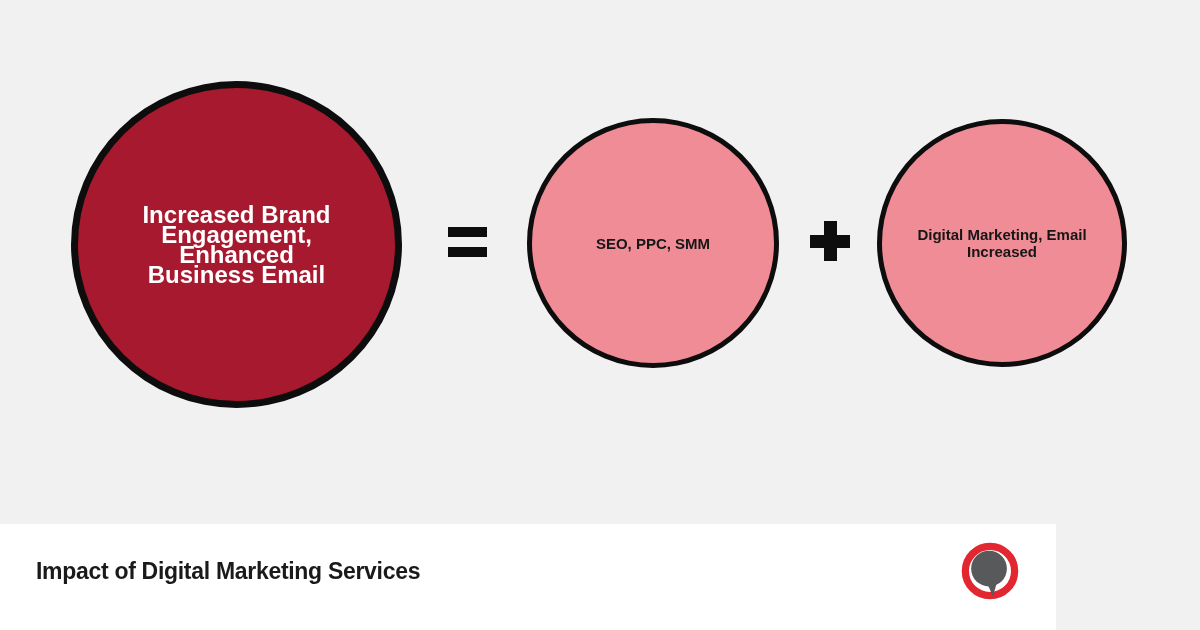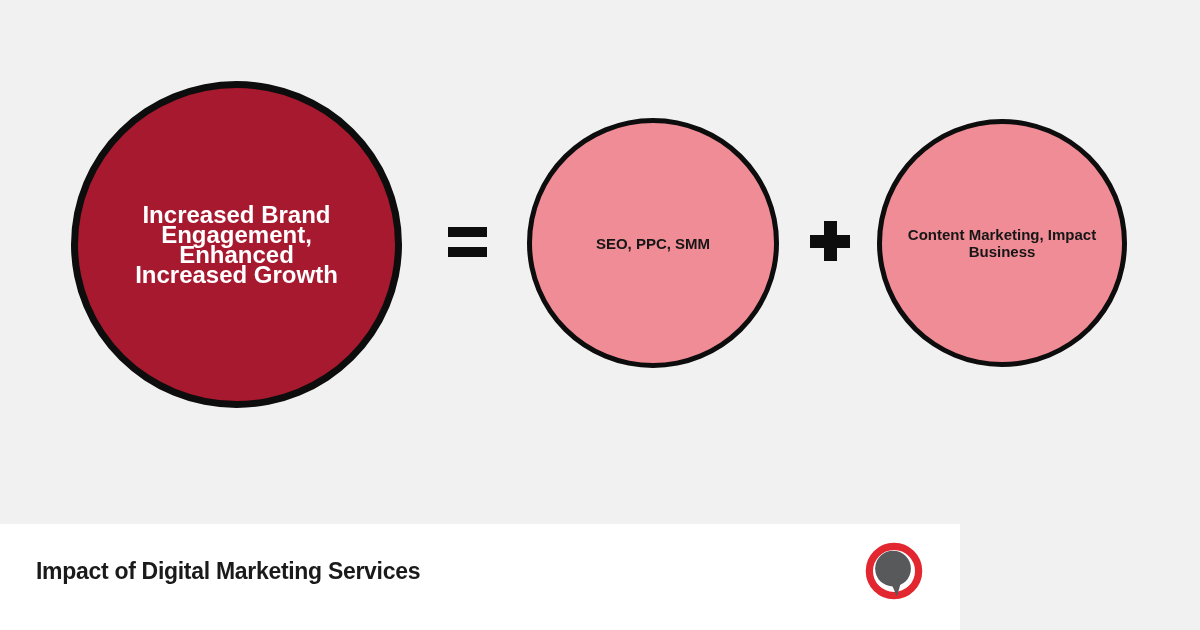--- a/index.html
+++ b/index.html
@@ -31,59 +31,59 @@
   .equals .bar{position:absolute;left:0;width:39px;height:10px;background:var(--operator);}
   .equals .bar.top{top:0;}
   .equals .bar.bottom{top:20px;}
 
   
   .plus{position:absolute;left:810px;top:221px;width:40px;height:40px;}
   .plus .h{position:absolute;left:0;top:13.5px;width:40px;height:13px;background:var(--operator);}
   .plus .v{position:absolute;left:13.5px;top:0;width:13px;height:40px;background:var(--operator);}
 
   
-  .footer{position:absolute;left:0;top:524px;width:960px;height:106px;background:var(--footer-bg);
+  .footer{position:absolute;left:0;top:524px;width:1056px;height:106px;background:var(--footer-bg);
           display:flex;align-items:center;justify-content:space-between;padding:0 37px 12px 36px;}
   .footer-title{color:var(--title-text);font-size:23px;font-weight:700;letter-spacing:-0.3px;}
   .logo{width:58px;height:58px;flex:0 0 auto;}
   .logo svg{display:block;width:58px;height:58px;}
 </style>
 </head>
 <body>
 
 <div class="stage">
 
   <div class="diagram">
 
     <div class="circle circle-result">
       <div class="result-label">
         <span>Increased Brand</span>
         <span>Engagement, Enhanced</span>
-        <span>Increased Growth</span>
+        <span>Business Email</span>
       </div>
     </div>
 
     <div class="equals" role="img" aria-label="=">
       <span class="bar top"></span>
       <span class="bar bottom"></span>
     </div>
 
     <div class="circle circle-operand1">
       <div class="operand-label">SEO, PPC, SMM</div>
     </div>
 
     <div class="plus" role="img" aria-label="+">
       <span class="h"></span>
       <span class="v"></span>
     </div>
 
     <div class="circle circle-operand2">
       <div class="operand-label">
-        <span>Content Marketing, Impact</span>
-        <span>Business</span>
+        <span>Digital Marketing, Email</span>
+        <span>Increased</span>
       </div>
     </div>
 
   </div>
 
   <div class="footer">
     <h1 class="footer-title">Impact of Digital Marketing Services</h1>
     <div class="logo">
       <svg viewBox="0 0 60 60" aria-hidden="true">
         <circle cx="30" cy="30" r="25.5" fill="none" stroke="var(--logo-ring)" stroke-width="7.5"></circle>

